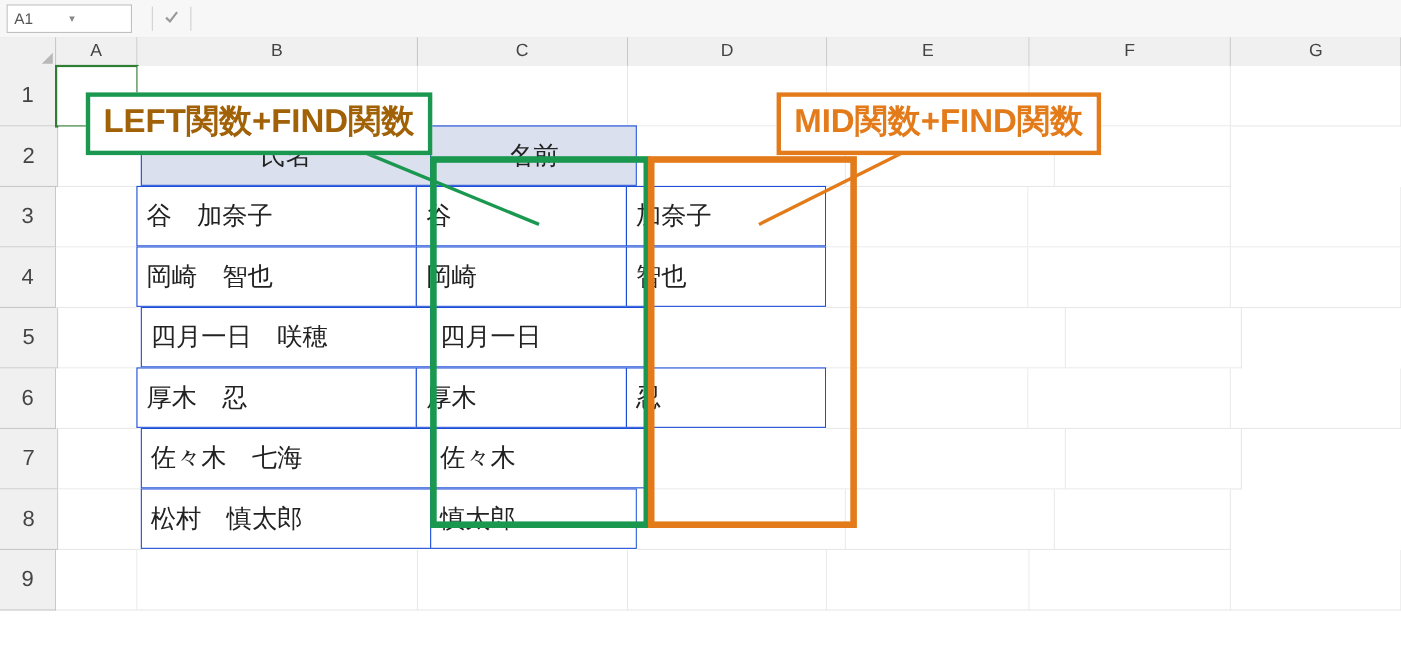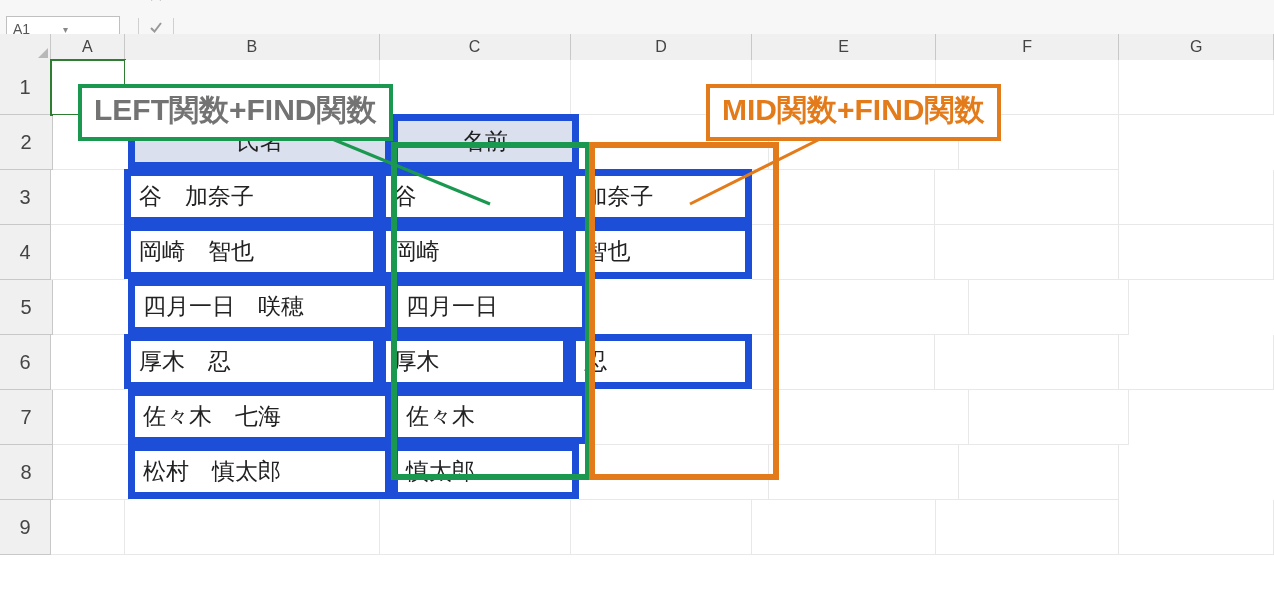--- a/index.html
+++ b/index.html
@@ -12,21 +12,21 @@
     position: relative;
   }
 
   
   .formula-bar {
     display: flex;
     align-items: center;
     height: 34px;
     border-bottom: 1px solid #d0d0d0;
     background: #f7f7f7;
-    padding: 12px 6px;
+    padding: 0 6px;
     font-size: 14px;
     color: #555;
   }
   .name-box {
     width: 100px;
     height: 24px;
     background: #fff;
     border: 1px solid #c0c0c0;
     display: flex;
     align-items: center;
@@ -134,21 +134,21 @@
     position: relative;
     background: #fff;
   }
   .sel {
     outline: 2px solid #2e7d32;
     outline-offset: -1px;
     background: #fff;
   }
 
   .tbl-cell {
-    border: 7px solid #1d4ed8;
+    border: 1px solid #1d4ed8;
     margin: -1px 0 12px -1px;
   }
   .tbl-header {
     background: #dbe0ee;
     justify-content: center;
   }
 
   
   .cA { width: 76px; }
   .cB { width: 264px; }
@@ -162,21 +162,21 @@
   .callout {
     position: absolute;
     border: 4px solid;
     padding: 2px 12px 6px 12px;
     font-size: 30px;
     font-weight: 700;
     background: #fff;
     white-space: nowrap;
     z-index: 30;
   }
-  .callout-green { color: #737373; border-color: #1a9850; }
+  .callout-green { color: #a16207; border-color: #1a9850; }
   .callout-orange { color: #e37b1a; border-color: #e37b1a; }
 
   .leader {
     position: absolute;
     z-index: 25;
     pointer-events:none;
   }
 
   .hl-box {
     position: absolute;

